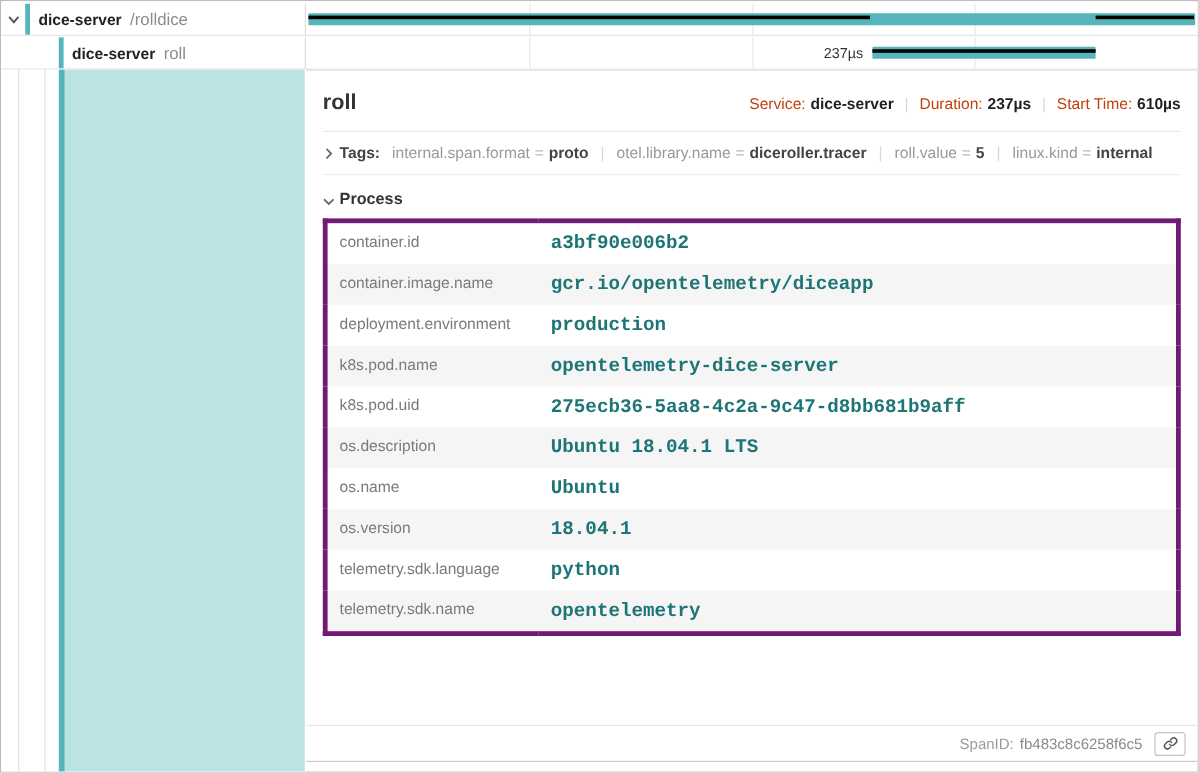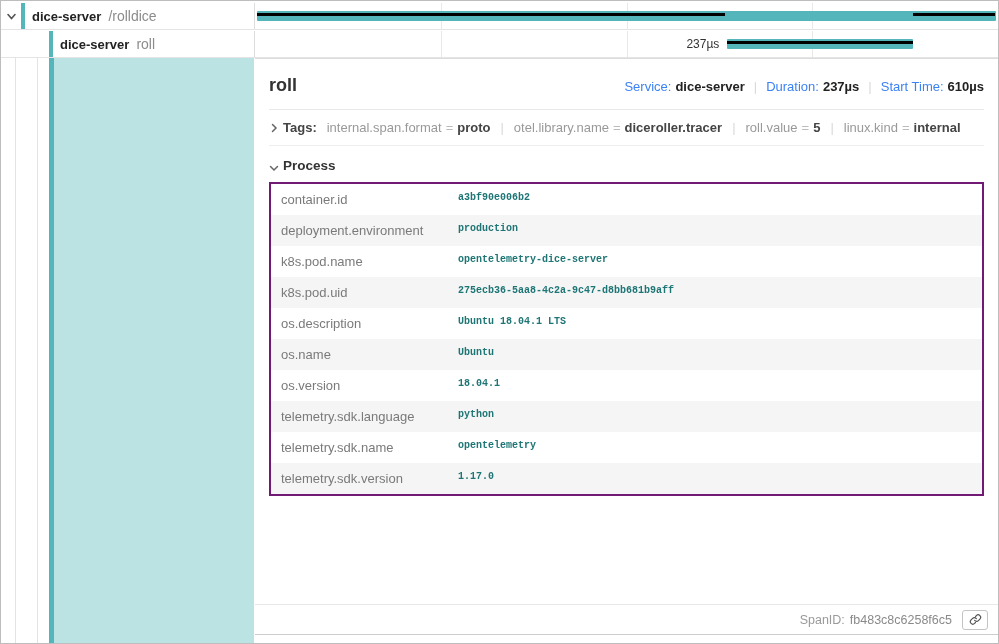--- a/index.html
+++ b/index.html
@@ -40,41 +40,41 @@
   .guide{position:absolute;top:0;bottom:0;width:1px;background:#e3e3e3;}
   .guide-1{left:14px;} .guide-2{left:36px;}
   .gutter-strip{position:absolute;top:0;bottom:0;left:48px;width:5px;background:var(--service);}
   .gutter-fill{position:absolute;top:0;bottom:0;left:53px;right:1px;background:var(--service-light);}
 
   
   .detail{position:absolute;top:57px;left:254px;right:0;height:577px;background:#fff;border-top:1px solid #dcdcdc;border-bottom:1px solid #ccc;padding:0 14px;}
   .detail-header{display:flex;align-items:baseline;padding:16px 0 13px 0;border-bottom:1px solid #e8e8e8;}
   .detail-title{font-size:18px;font-weight:700;color:#333;}
   .detail-stats{margin-left:auto;font-size:13px;display:flex;align-items:baseline;white-space:nowrap;}
-  .stat-label{color:#3b82f6;margin-right:4px;}
+  .stat-label{color:#c2410c;margin-right:4px;}
   .stat-value{color:#222;font-weight:700;}
   .stat-sep{color:#d9d9d9;padding:0 9px;font-weight:400;}
 
   .tags-row{display:flex;align-items:center;padding:10px 0;border-bottom:1px solid #eee;font-size:13px;flex-wrap:nowrap;overflow:hidden;cursor:pointer;}
   .acc-chev{display:inline-flex;width:14px;flex:0 0 14px;align-items:center;}
   .tags-label{font-weight:700;color:#444;margin-right:10px;}
   .tags-list{display:flex;align-items:center;white-space:nowrap;justify-content:center;}
   .tag-key{color:#999;}
   .tag-eq{color:#bbb;padding:0 4px;}
   .tag-val{color:#444;font-weight:700;}
   .tag-sep{color:#d9d9d9;padding:0 10px;}
 
   .process-header{display:flex;align-items:flex-end;padding:12px 0 9px 0;font-size:13.5px;cursor:pointer;}
   .process-label{font-weight:700;color:#333;}
 
-  table.kv{width:100%;border-collapse:collapse;border:2px solid #701a75;font-size:13px;}
+  table.kv{width:100%;border-collapse:collapse;border:4px solid #701a75;font-size:13px;}
   table.kv tr:nth-child(even){background:#f5f5f5;}
   table.kv td{padding:8px 10px;vertical-align:top;}
   td.kv-key{width:178px;color:#7a7a7a;}
-  td.kv-value{font-family:"Liberation Mono","DejaVu Sans Mono",monospace;font-size:10px;color:var(--value-text);font-weight:700;}
+  td.kv-value{font-family:"Liberation Mono","DejaVu Sans Mono",monospace;font-size:16px;color:var(--value-text);font-weight:700;}
 
   .detail-footer{position:absolute;left:0;right:0;bottom:0;height:30px;border-top:1px solid #e8e8e8;display:flex;align-items:center;justify-content:flex-end;padding:0 10px;font-size:12.5px;}
   .spanid-label{color:#9a9a9a;margin-right:5px;}
   .spanid-value{color:#8a8a8a;margin-right:10px;font-family:"Liberation Sans","DejaVu Sans",sans-serif;}
   .link-btn{width:26px;height:20px;border:1px solid #c4c4c4;border-radius:3px;background:#fff;display:flex;align-items:center;justify-content:center;cursor:pointer;}
 </style>
 </head>
 <body>
 
 <div class="canvas">
@@ -171,20 +171,24 @@
       <span class="process-label">Process</span>
     </div>
 
     <table class="kv">
       <tbody>
           <tr>
             <td class="kv-key">container.id</td>
             <td class="kv-value">a3bf90e006b2</td>
           </tr>
           <tr>
+            <td class="kv-key">container.image.name</td>
+            <td class="kv-value">gcr.io/opentelemetry/diceapp</td>
+          </tr>
+          <tr>
             <td class="kv-key">deployment.environment</td>
             <td class="kv-value">production</td>
           </tr>
           <tr>
             <td class="kv-key">k8s.pod.name</td>
             <td class="kv-value">opentelemetry-dice-server</td>
           </tr>
           <tr>
             <td class="kv-key">k8s.pod.uid</td>
             <td class="kv-value">275ecb36-5aa8-4c2a-9c47-d8bb681b9aff</td>
@@ -201,24 +205,20 @@
             <td class="kv-key">os.version</td>
             <td class="kv-value">18.04.1</td>
           </tr>
           <tr>
             <td class="kv-key">telemetry.sdk.language</td>
             <td class="kv-value">python</td>
           </tr>
           <tr>
             <td class="kv-key">telemetry.sdk.name</td>
             <td class="kv-value">opentelemetry</td>
-          </tr>
-          <tr>
-            <td class="kv-key">telemetry.sdk.version</td>
-            <td class="kv-value">1.17.0</td>
           </tr>
         </tbody>
     </table>
 
     <div class="detail-footer">
       <span class="spanid-label">SpanID:</span>
       <span class="spanid-value">fb483c8c6258f6c5</span>
       <span class="link-btn">
         <svg width="13" height="13" viewBox="0 0 24 24">
           <path d="M10.5 13.5a4.5 4.5 0 0 0 6.8.5l2.8-2.8a4.5 4.5 0 0 0-6.4-6.4l-1.6 1.6" stroke="#555" stroke-width="2.2" fill="none" stroke-linecap="round"></path>

